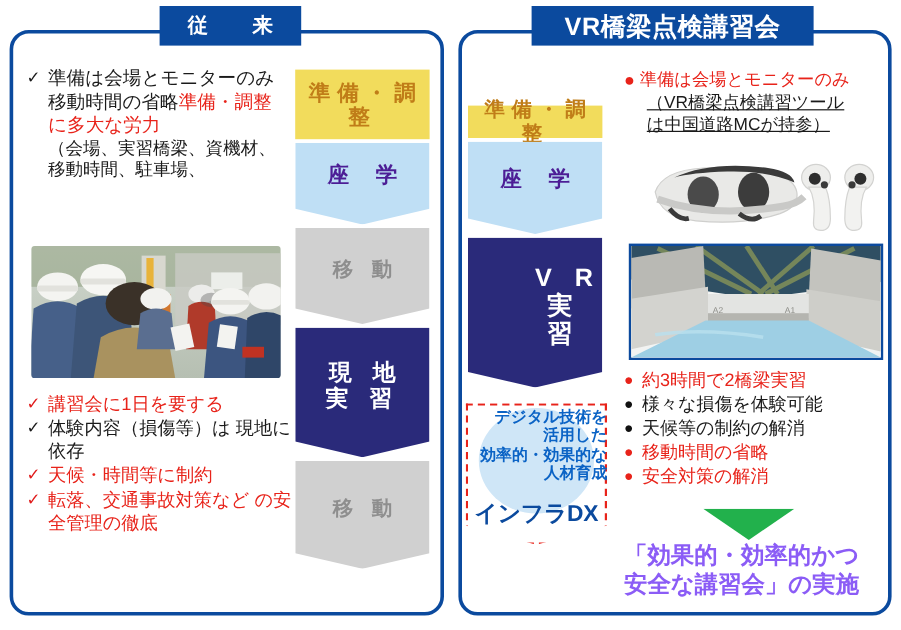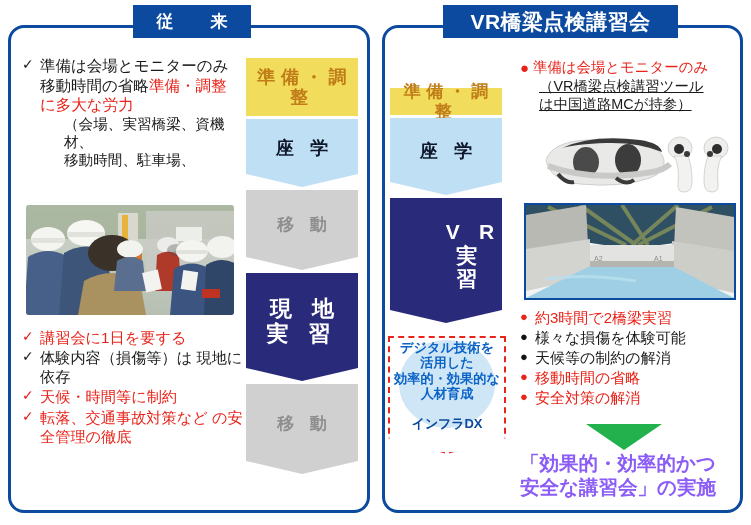--- a/index.html
+++ b/index.html
@@ -37,21 +37,21 @@
   .ck-black{color:#1a1a1a;}
   .ck-red{color:#e01b1b;}
   .btxt{flex:1 1 auto;}
 
   #left-top-block{
     position:absolute;left:22px;top:56px;width:215px;
     font-size:15.5px;color:#1a1a1a;
   }
   #left-top-block .ln{display:block;}
   .red{color:#e8231a;}
-  .small-par{font-size:14.6px;margin-left:24px;}
+  .small-par{font-size:14.6px;}
 
   #left-photo{
     position:absolute;left:26px;top:205px;width:208px;height:110px;
     border-radius:3px;overflow:hidden;
   }
 
   #left-bottom-block{
     position:absolute;left:22px;top:328px;width:228px;
     font-size:15.2px;color:#1a1a1a;line-height:1.30;
   }
@@ -64,21 +64,21 @@
 
   .step{
     position:relative;width:112px;box-sizing:border-box;
     display:flex;align-items:center;justify-content:center;
     font-weight:bold;text-align:center;margin-bottom:3px;
   }
   .chev{clip-path:polygon(0 0,100% 0,100% calc(100% - 13px),50% 100%,0 calc(100% - 13px));}
   .step .lbl{line-height:1.12;letter-spacing:.32em;text-indent:.32em;white-space:pre-line;}
 
   .s-prep{background:#f2dc5c;color:#c07d18;}
-  .s-lect{background:#bfdff5;color:#0f172a;}
+  .s-lect{background:#bfdff5;color:#4c1d95;font-family:Liberation Mono, monospace;}
   .s-move{background:#d0d0d0;color:#8e8e8e;}
   .s-field{background:#2a2a7a;color:#ffffff;}
 
   
   #right-note{
     position:absolute;left:520px;top:58px;width:218px;
     font-size:14.4px;color:#1a1a1a;line-height:1.27;
   }
   #right-note .dot{color:#e8231a;font-size:15px;margin-right:4px;}
   #right-note .l1{display:flex;align-items:flex-start;}
@@ -109,26 +109,26 @@
     border:2.4px dashed #e8231a;box-sizing:border-box;
     clip-path:polygon(0 0,100% 0,100% calc(100% - 16px),50% 100%,0 calc(100% - 16px));
     display:flex;flex-direction:column;align-items:center;
   }
   #dx-ellipse{
     position:absolute;left:399px;top:340px;width:96px;height:88px;
     background:#cfe6f7;border-radius:50%;
   }
   #dx-text{
     position:absolute;left:388px;top:340px;width:118px;
-    text-align:center;font-size:13.2px;font-weight:bold;color:#0b63c5;
+    text-align:right;font-size:13.2px;font-weight:bold;color:#0b63c5;
     line-height:1.16;
   }
   #dx-title{
     position:absolute;left:388px;top:415px;width:118px;
-    text-align:center;font-size:13px;font-weight:bold;color:#0b4a9e;
+    text-align:center;font-size:19px;font-weight:bold;color:#0b4a9e;
     letter-spacing:-.01em;
   }
 </style>
 </head>
 <body>
 
 <div class="stage">
 
   <div class="panel" id="panel-left"></div>
   <div class="hdr" id="hdr-left">従　来</div>
@@ -219,21 +219,21 @@
       <div class="step s-prep" style="height: 58px;">
         <span class="lbl" style="font-size: 18px;">準備・調整</span>
       </div>
       <div class="step s-lect chev" style="height: 68px;">
         <span class="lbl" style="font-size: 18px; margin-bottom: 10px;">座 学</span>
       </div>
       <div class="step s-move chev" style="height: 80px;">
         <span class="lbl" style="font-size: 17px; margin-bottom: 10px;">移 動</span>
       </div>
       <div class="step s-field chev" style="height: 108px;">
-        <span class="lbl" style="font-size: 22px; margin-bottom: 10px;">現 地
+        <span class="lbl" style="font-size: 19px; margin-bottom: 10px;">現 地
 実 習</span>
       </div>
       <div class="step s-move chev" style="height: 90px;">
         <span class="lbl" style="font-size: 17px; margin-bottom: 10px;">移 動</span>
       </div>
     </div>
 
   <div class="panel" id="panel-right"></div>
   <div class="hdr" id="hdr-right">VR橋梁点検講習会</div>
 

